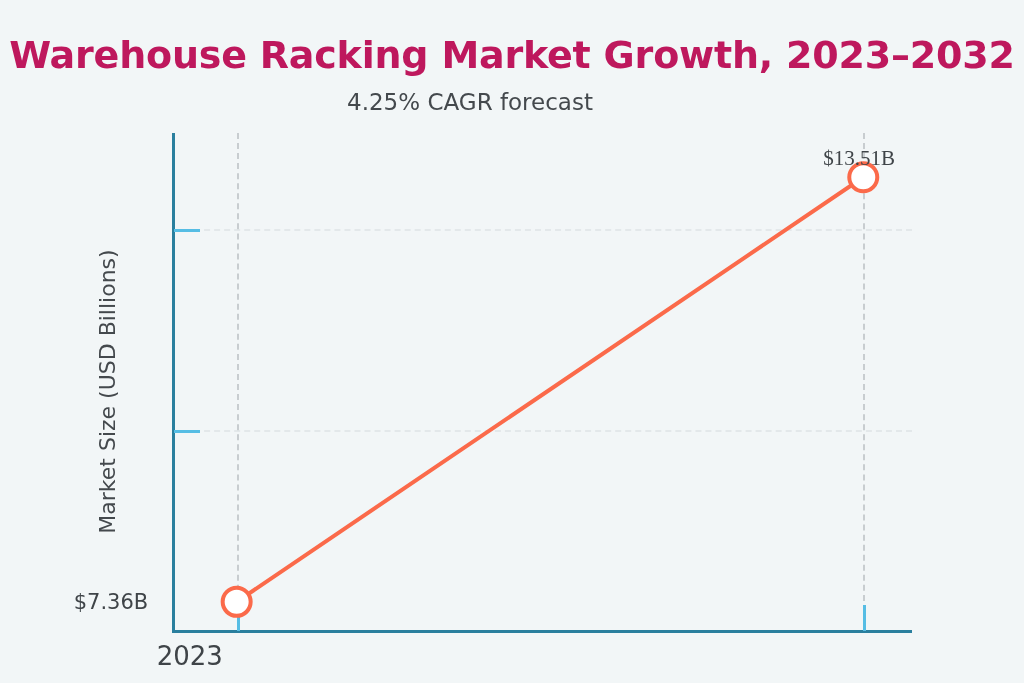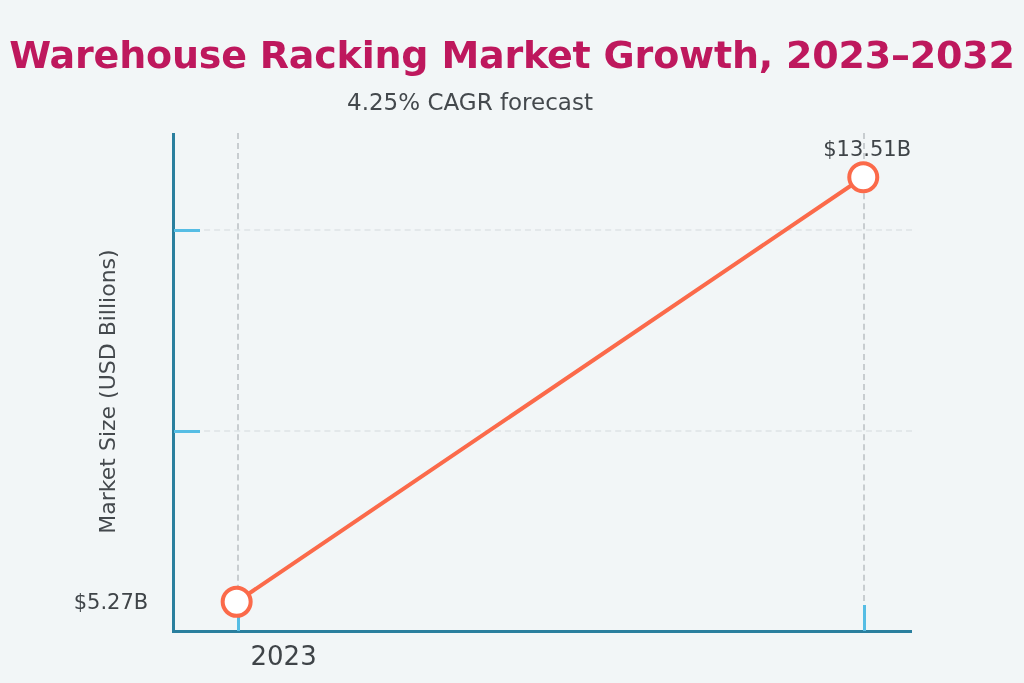--- a/index.html
+++ b/index.html
@@ -113,21 +113,21 @@
     position: absolute;
     bottom: 0px;
     width: 3px;
     height: 26px;
     background: #56bde4;
   }
   .xlabel-txt {
     position: absolute;
     top: 508px;
     width: 160px;
-    text-align: right;
+    text-align: left;
     font-size: 26px;
     color: #3f4448;
     white-space: nowrap;
   }
 
   
   #series-svg {
     position: absolute;
     left: 0;
     top: 0;
@@ -172,17 +172,17 @@
     <div class="tick-x" style="left: 689.264px;"></div>
 
     <div class="xlabel-txt" style="left: -17.3396px;">2023</div>
 
     <svg id="series-svg" viewBox="0 0 738 498" preserveAspectRatio="none">
       <line id="series-line" x1="62.66037735849609" y1="468.8242424242425" x2="689.2641509433937" y2="44.266666666666595" stroke="#fb6a4a" stroke-width="4" stroke-linecap="round"></line>
       <circle id="marker-0" cx="62.66037735849609" cy="468.8242424242425" r="14" fill="#ffffff" stroke="#fb6a4a" stroke-width="4"></circle>
       <circle id="marker-1" cx="689.2641509433937" cy="44.266666666666595" r="14" fill="#ffffff" stroke="#fb6a4a" stroke-width="4"></circle>
     </svg>
 
-    <div class="point-label" style="left: -100.34px; top: 456.824px;">$5.27B</div>
-    <div class="point-label" style="left: 649.264px; top: 4px;">$13.51B</div>
+    <div class="point-label" style="left: -100.34px; top: 456.824px;">$7.36B</div>
+    <div class="point-label" style="left: 649.264px; top: 13px; font-family: Liberation Serif, serif;">$13.51B</div>
 
   </div>
 </div>
 
 </body></html>

